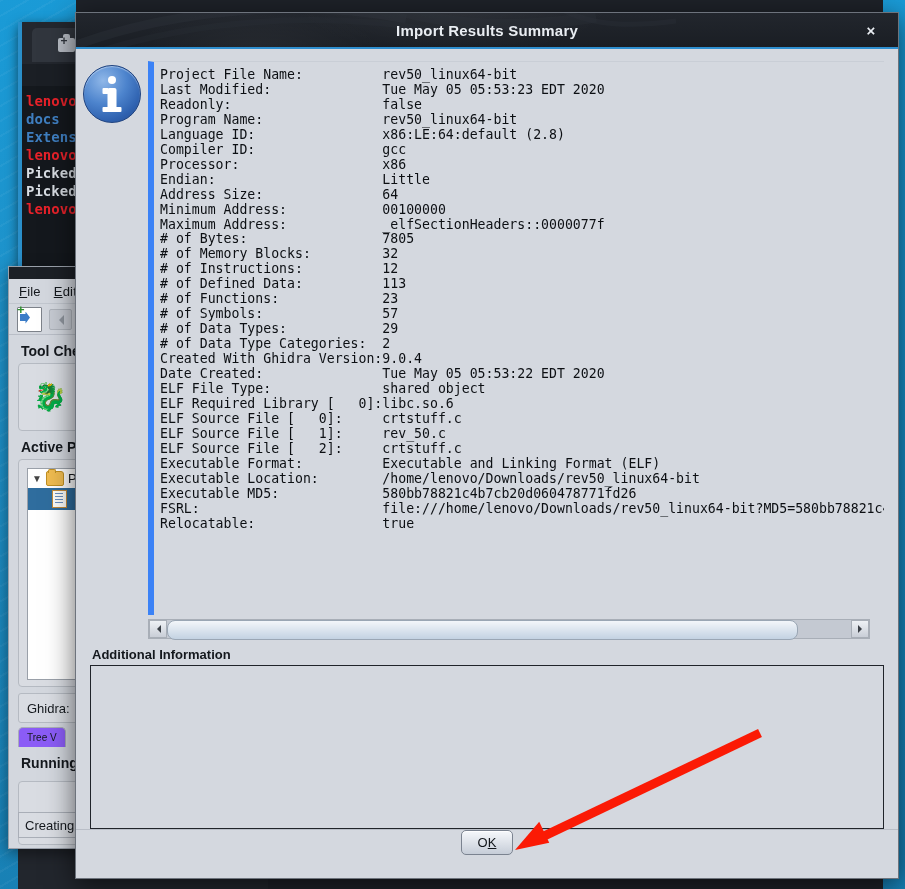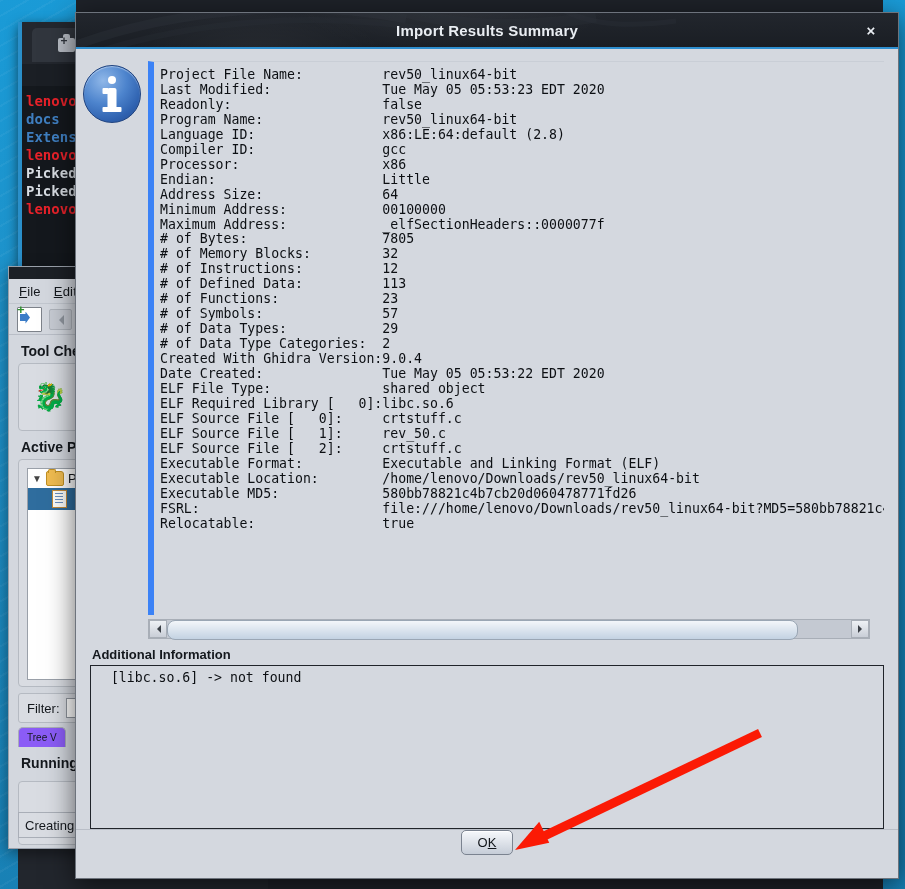--- a/index.html
+++ b/index.html
@@ -293,21 +293,21 @@
           <span class="folder"></span>
           <span>Pro</span>
         </div>
         <div class="tree-row sel">
           <span style="width:16px"></span>
           <span class="docicon"></span>
         </div>
       </div>
     </div>
     <div class="filterrow">
-      <span>Filter:</span>
+      <span>Ghidra:</span>
       <span class="filterbox"></span>
     </div>
     <div class="tabrow">
       <span class="vtab">Tree V</span>
     </div>
     <h4>Running T</h4>
     <div class="runpanel"></div>
     <div class="statusbar">
       <span>Creating pr</span>
     </div>
@@ -356,21 +356,20 @@
           <div class="sbtn right">
               <i></i>
             </div>
         </div>
       </div>
     </div>
 
     <div id="addinfowrap">
       <div id="addinfolabel">Additional Information</div>
       <div id="addinfo">
-          <div>  [libc.so.6] -&gt; not found</div>
         </div>
     </div>
 
     <div id="footer">
       <button id="okbtn"><span>O</span><u>K</u></button>
     </div>
   </div>
 </div>
 
 <svg id="arrow" viewBox="0 0 905 889" xmlns="http://www.w3.org/2000/svg">

